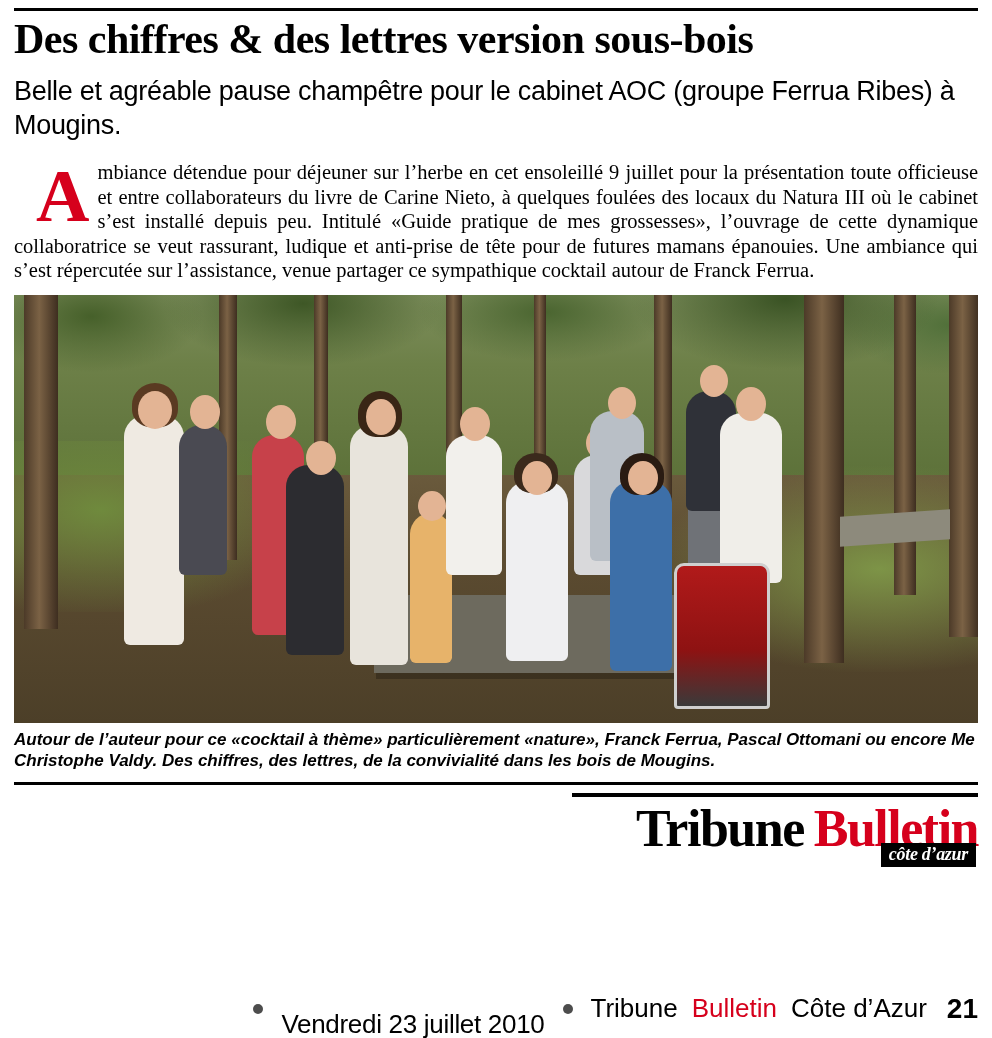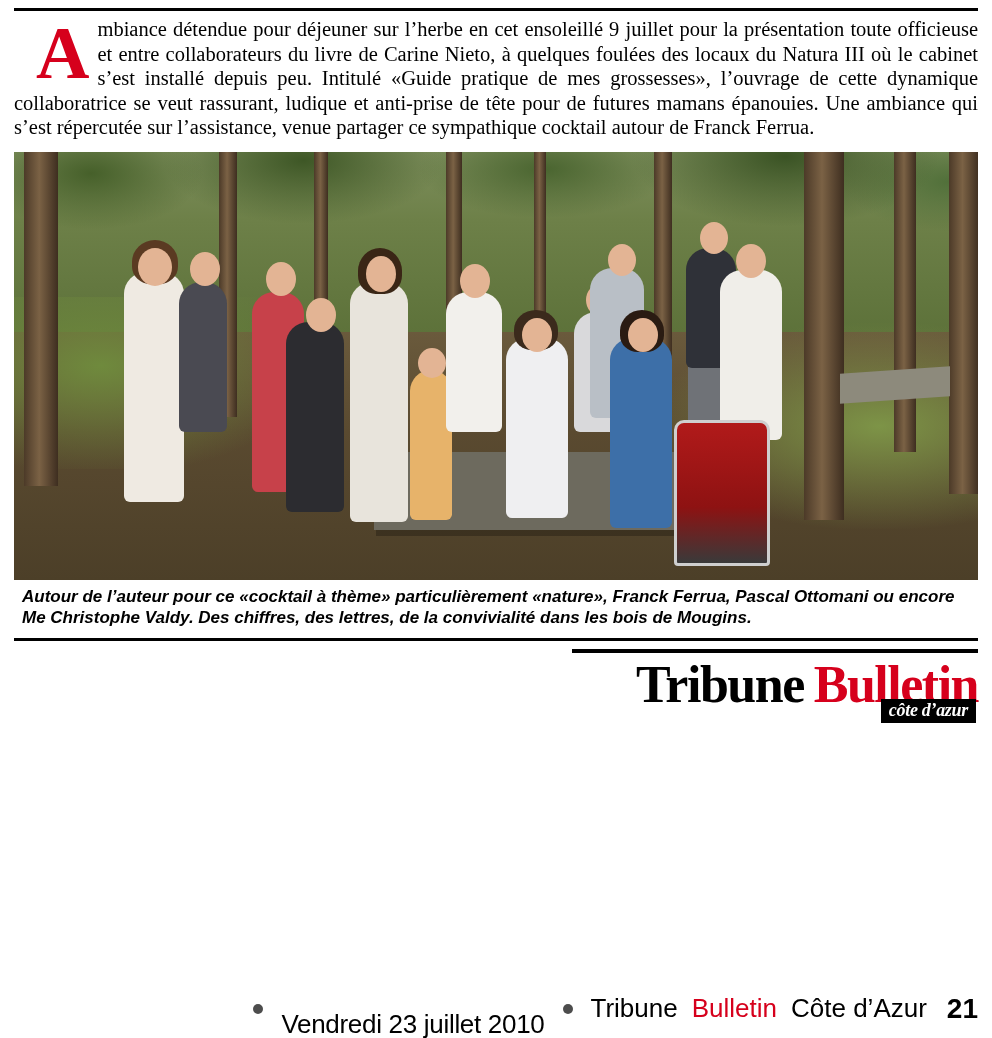--- a/index.html
+++ b/index.html
@@ -142,21 +142,21 @@
     background: linear-gradient(180deg, #b11a1a 0%, #8e1212 60%, #3a3a3a 100%);
     border-radius: 10px 10px 4px 4px;
     border: 3px solid #cfcfcf;
   }
   .caption {
     font-family: "Liberation Sans", sans-serif;
     font-style: italic;
     font-weight: bold;
     font-size: 17px;
     line-height: 1.25;
-    margin: 6px 0 10px 8px;
+    margin: 6px 0 10px 0;
   }
   .rule-bottom {
     height: 3px;
     background: #000;
     margin: 6px 0 0 0;
     width: 964px;
   }
   .masthead-area {
     position: relative;
     height: 88px;
@@ -234,21 +234,23 @@
   .footer .pageno { font-weight: bold; font-size: 28px; margin-left: 6px; }
 </style>
 </head>
 <body>
 
 <div class="page">
 
   <div class="rule-top"></div>
 
 
-
+  <h1 class="headline">Des chiffres &amp; des lettres version sous-bois</h1>
+
+  <div class="standfirst">Belle et agréable pause champêtre pour le cabinet AOC (groupe Ferrua Ribes) à Mougins.</div>
 
   <div class="body-text">
     <span class="dropcap">A</span>
     <span>mbiance détendue pour déjeuner sur l’herbe en cet ensoleillé 9 juillet pour la présentation toute officieuse et entre collaborateurs du livre de Carine Nieto, à quelques foulées des locaux du Natura III où le cabinet s’est installé depuis peu. Intitulé «Guide pratique de mes grossesses», l’ouvrage de cette dynamique collaboratrice se veut rassurant, ludique et anti-prise de tête pour de futures mamans épanouies. Une ambiance qui s’est répercutée sur l’assistance, venue partager ce sympathique cocktail autour de Franck Ferrua.</span>
   </div>
 
   <div class="photo-wrap">
     <div class="photo">
       <div class="sky"></div>
       <div class="canopy"></div>

